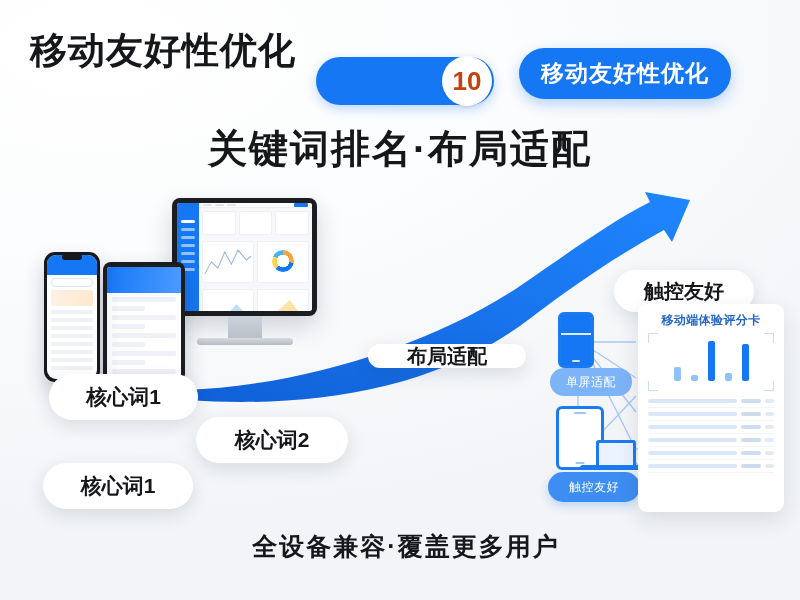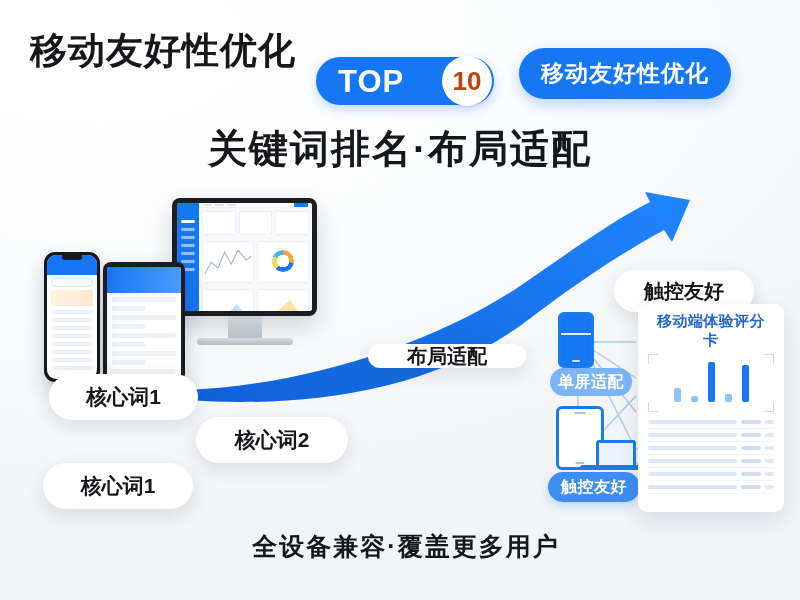--- a/index.html
+++ b/index.html
@@ -107,29 +107,29 @@
   .dg-phone-top{left:18px;top:12px;width:30px;height:50px;background:#1677f5;}
   .dg-phone-top:after{content:"";position:absolute;left:50%;transform:translateX(-50%);bottom:3px;width:8px;height:2px;background:#d6e6ff;border-radius:1px;}
   .dg-phone-top i{position:absolute;left:0;right:0;top:18px;height:2px;background:#ffffff;opacity:.85;}
   .dg-phone-big{left:16px;top:106px;width:42px;height:58px;background:#ffffff;}
   .dg-phone-big:before{content:"";position:absolute;left:50%;transform:translateX(-50%);top:3px;width:12px;height:2px;background:#9cc6fb;border-radius:1px;}
   .dg-phone-big:after{content:"";position:absolute;left:50%;transform:translateX(-50%);bottom:3px;width:9px;height:2px;background:#9cc6fb;border-radius:1px;}
   .dg-lap{position:absolute;left:56px;top:140px;width:34px;height:24px;border:3px solid #1a7bf0;border-radius:3px;background:#eaf3ff;}
   .dg-lapbase{position:absolute;left:40px;top:165px;width:66px;height:5px;border-radius:3px;background:#1a7bf0;}
   .dg-tag{
     position:absolute;border-radius:16px;display:flex;align-items:center;justify-content:center;
-    color:#ffffff;font-size:16px;font-weight:bold;white-space:nowrap;letter-spacing:.5px;
+    color:#ffffff;font-size:12px;font-weight:normal;white-space:nowrap;letter-spacing:.5px;
   }
   .dg-tag.a{left:10px;top:68px;width:82px;height:28px;background:#7db3f7;}
   .dg-tag.b{left:8px;top:172px;width:92px;height:30px;background:#3d8df2;box-shadow:0 4px 10px rgba(61,141,242,.30);}
   .scorecard{
     position:absolute;left:98px;top:4px;width:146px;height:208px;background:#ffffff;border-radius:9px;
     box-shadow:0 8px 22px rgba(30,45,70,.12);overflow:hidden;
   }
-  .sc-title{text-align:center;font-size:15px;font-weight:bold;color:#2566c9;padding:8px 12px 4px;letter-spacing:.4px;}
+  .sc-title{text-align:center;font-size:12px;font-weight:bold;color:#2566c9;padding:8px 12px 4px;letter-spacing:.4px;}
   .sc-graph{position:relative;height:58px;margin:0 10px;border:0;}
   .sc-graph .cor{position:absolute;width:9px;height:9px;border:1px solid #c9ddf7;}
   .sc-graph .c1{left:0;top:0;border-right:0;border-bottom:0;}
   .sc-graph .c2{right:0;top:0;border-left:0;border-bottom:0;}
   .sc-graph .c3{left:0;bottom:0;border-right:0;border-top:0;}
   .sc-graph .c4{right:0;bottom:0;border-left:0;border-top:0;}
   .sc-bars{position:absolute;left:0;right:0;bottom:10px;display:flex;align-items:flex-end;justify-content:center;gap:10px;height:42px;}
   .sc-bars b{display:block;width:7px;border-radius:2px;background:#1677f5;}
   .sc-bars b.l{background:#8fc2fb;}
   .sc-rows{padding:4px 10px 0;}
@@ -144,21 +144,20 @@
   }
 </style>
 </head>
 <body>
 
 <div id="poster">
 
   <div class="hdr-title">移动友好性优化</div>
 
   <div class="top-badge">
-    <span class="tb-word">TOP</span>
     <span class="tb-num">10</span>
   </div>
 
   <div class="hdr-pill">移动友好性优化</div>
 
   <div class="hdr-sub">关键词排名·布局适配</div>
 
   <svg class="arrow-svg" viewBox="0 0 800 300">
     <defs>
       <linearGradient id="agr" x1="0" y1="1" x2="1" y2="0">

